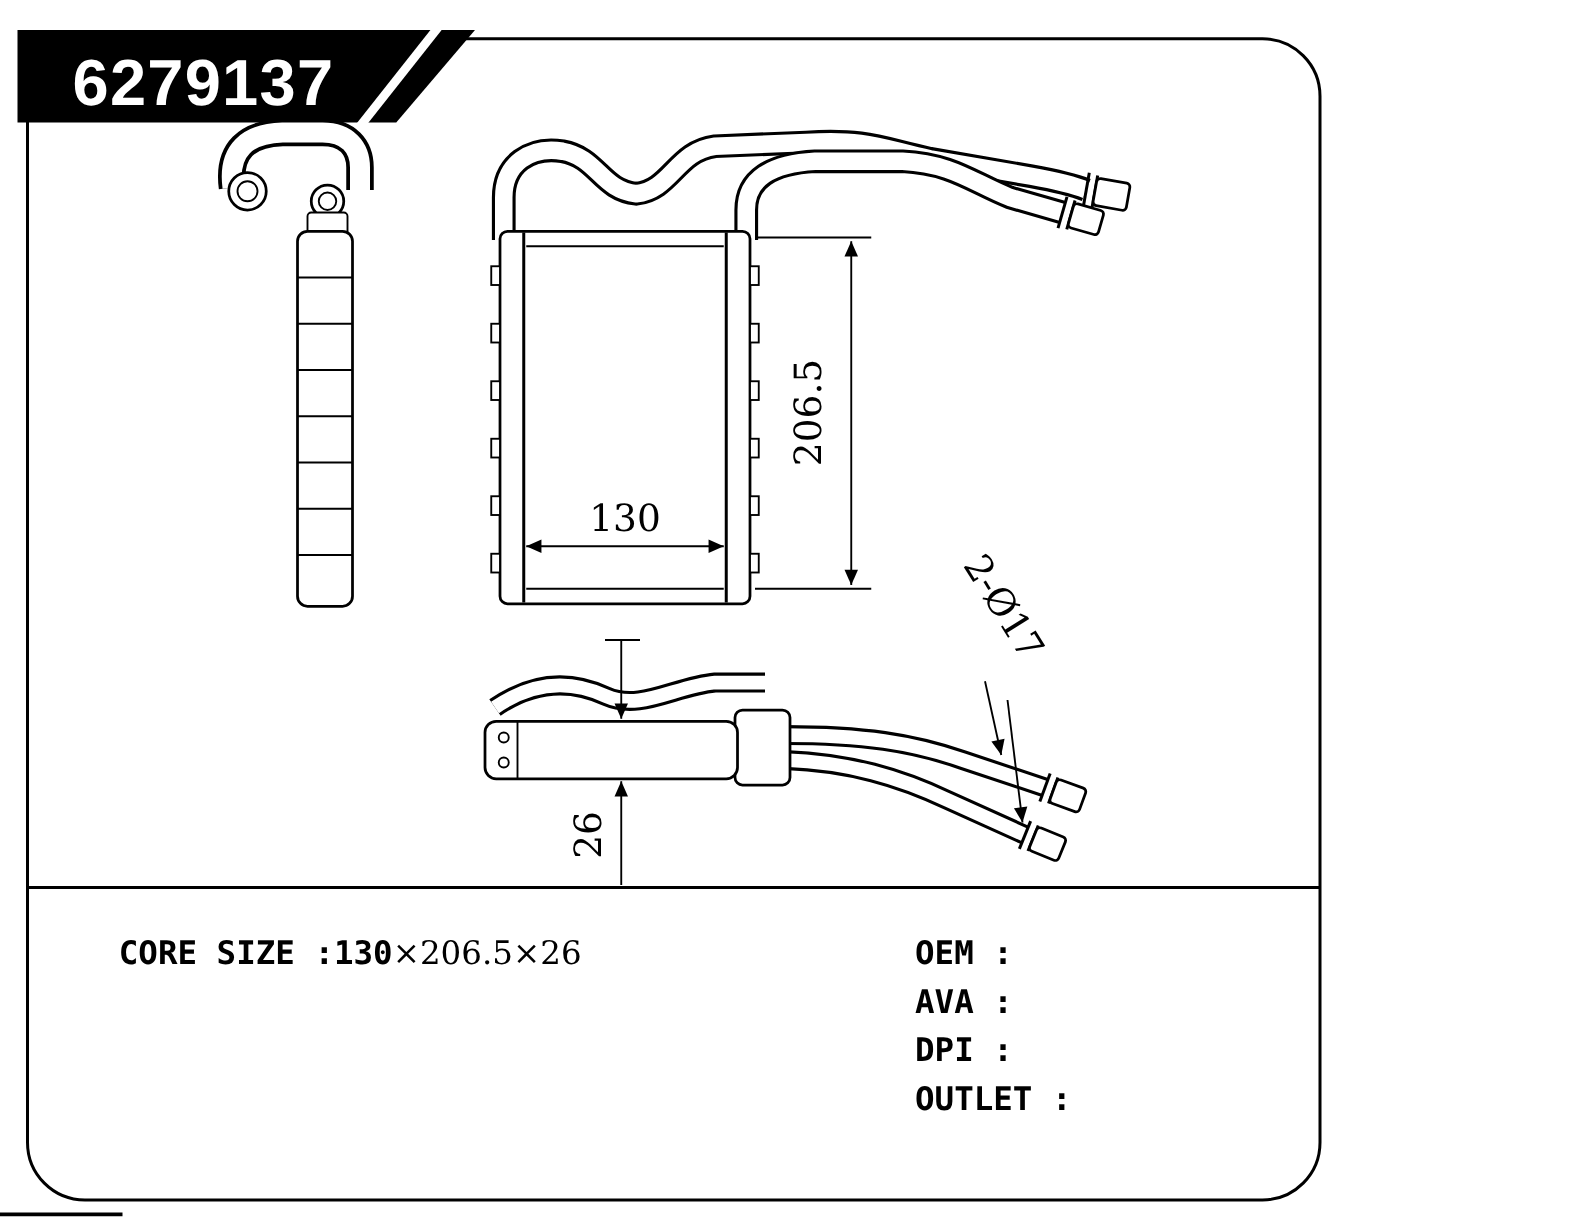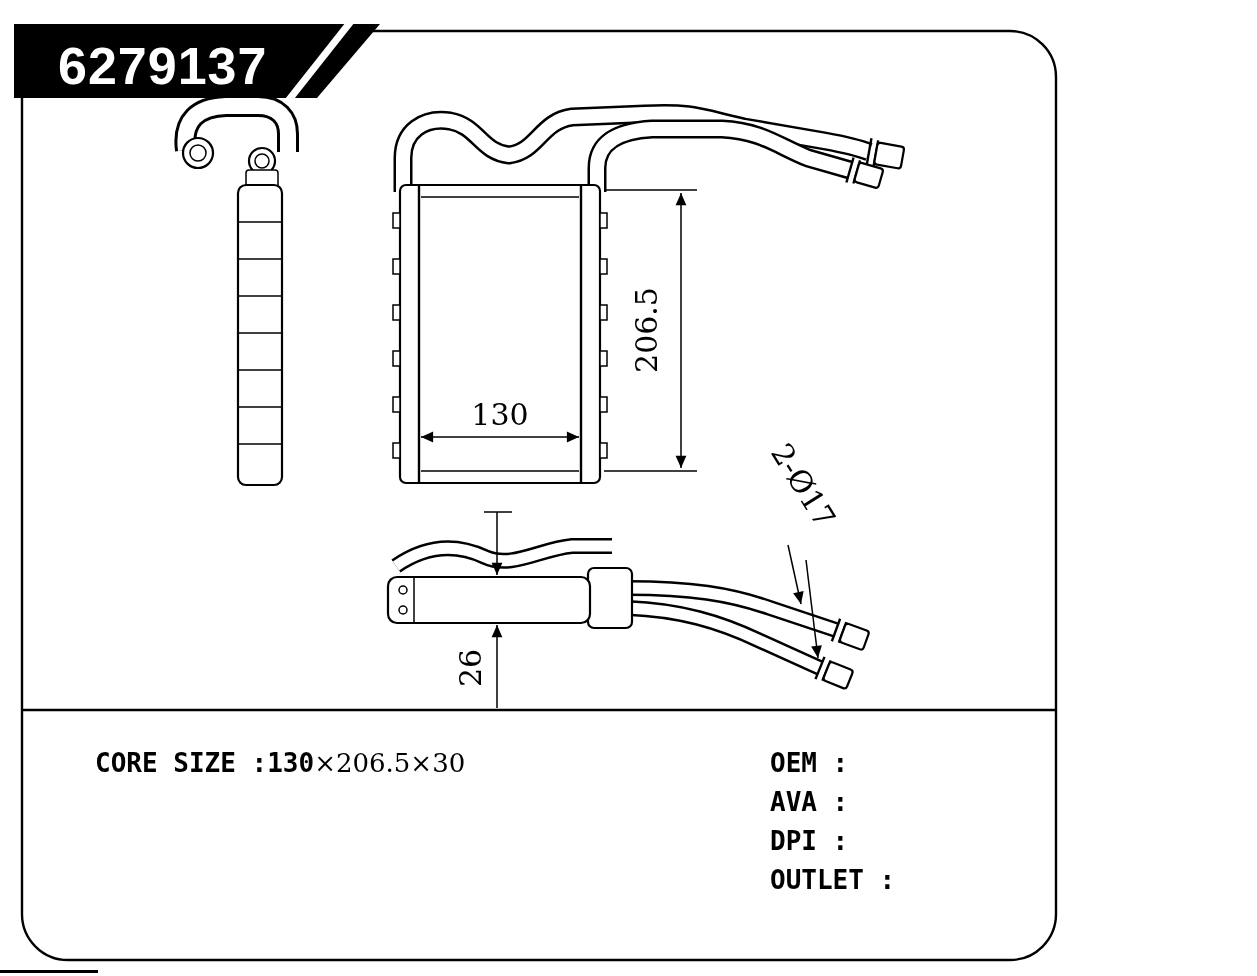--- a/index.html
+++ b/index.html
@@ -26,21 +26,21 @@
   .banner-text {
     font-family:"Liberation Sans", sans-serif; font-size:52px; font-weight:700;
     fill:#fff; letter-spacing:1px;
   }
   .dimtext {
     font-family:"DejaVu Serif", serif; font-size:30px; fill:#000;
   }
 
   
   .specs-left  { position:absolute; left:95px;  top:744px; }
-  .specs-right { position:absolute; left:770px; top:744px; }
+  .specs-right { position:absolute; left:732px; top:744px; }
   .spec-row { white-space:pre; font-size:26px; line-height:39px; color:#000; }
   .lab, .val { font-family:"DejaVu Sans Mono", monospace; font-weight:700; }
   .val2 { font-family:"DejaVu Serif", serif; font-weight:400; }
 </style>
 </head>
 <body>
 
 <div class="page">
 
   <svg class="drawing" width="1257" height="976" viewBox="0 0 1257 976">
@@ -159,21 +159,21 @@
     </g>
 
     <g>
       <text class="dimtext" transform="translate(770,452) rotate(58)">2-Ø17</text>
       <line x1="788" y1="545" x2="801" y2="604" class="dim" marker-end="url(#arr)"></line>
       <line x1="806" y1="560" x2="818" y2="658" class="dim" marker-end="url(#arr)"></line>
     </g>
   </svg>
 
   <div class="specs-left">
-    <div class="spec-row"><span class="lab">CORE SIZE :</span><span class="val">130</span><span class="val2">×206.5×30</span></div>
+    <div class="spec-row"><span class="lab">CORE SIZE :</span><span class="val">130</span><span class="val2">×206.5×26</span></div>
   </div>
 
   <div class="specs-right">
     <div class="spec-row"><span class="lab">OEM :</span></div>
     <div class="spec-row"><span class="lab">AVA :</span></div>
     <div class="spec-row"><span class="lab">DPI :</span></div>
     <div class="spec-row"><span class="lab">OUTLET :</span></div>
   </div>
 
 </div>

